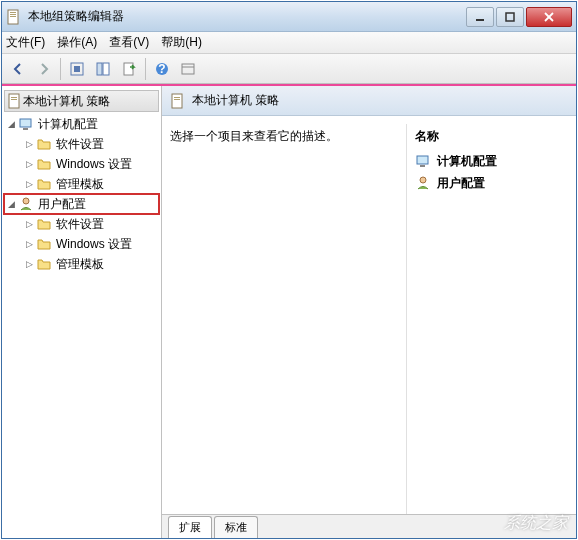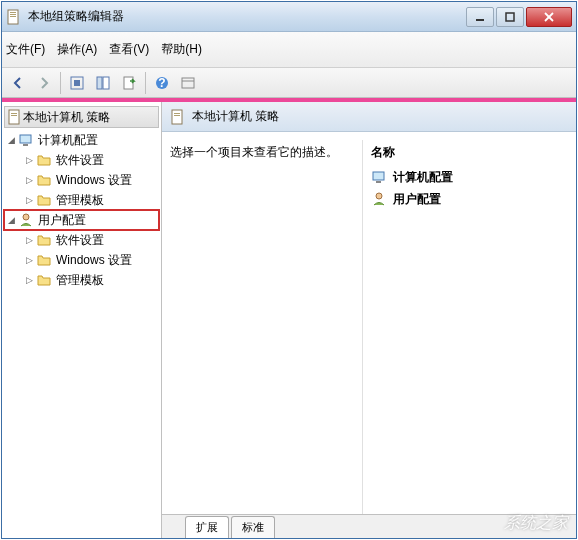--- a/index.html
+++ b/index.html
@@ -8,49 +8,49 @@
 .window { border: 1px solid #3c6ea5; width: 576px; height: 538px; margin: 1px; display: flex; flex-direction: column; background: #ef4444; }
 
 .titlebar { height: 30px; background: linear-gradient(to bottom, #e8eff8 0%, #cfdff0 50%, #bcd2e8 100%); display: flex; align-items: center; padding: 0 4px; border-bottom: 1px solid #a0b8d0; }
 .titlebar .icon { width: 16px; height: 16px; margin-right: 6px; }
 .titlebar .title { flex: 1; color: #000; }
 .titlebar .wbtn { width: 28px; height: 20px; margin-left: 2px; display: flex; align-items: center; justify-content: center; border-radius: 2px; }
 .titlebar .min { background: linear-gradient(to bottom, #e8f0f8, #c8d8e8); border: 1px solid #9ab; }
 .titlebar .max { background: linear-gradient(to bottom, #e8f0f8, #c8d8e8); border: 1px solid #9ab; }
 .titlebar .close { width: 46px; background: linear-gradient(to bottom, #e89090, #c83030); border: 1px solid #a02020; color: #fff; }
 
-.menubar { height: 36px; background: linear-gradient(to bottom, #fafafa, #ececec); display: flex; align-items: center; padding: 0 4px; gap: 12px; border-bottom: 1px solid #d0d0d0; }
+.menubar { height: 22px; background: linear-gradient(to bottom, #fafafa, #ececec); display: flex; align-items: center; padding: 0 4px; gap: 12px; border-bottom: 1px solid #d0d0d0; }
 .menubar span { color: #000; cursor: default; }
 
 .toolbar { height: 30px; background: linear-gradient(to bottom, #f8f8f8, #e8e8e8); display: flex; align-items: center; padding: 0 4px; gap: 2px; border-bottom: 1px solid #c0c0c0; }
 .tbtn { width: 24px; height: 24px; display: flex; align-items: center; justify-content: center; border: 1px solid transparent; }
 .tsep { width: 1px; height: 22px; background: #c0c0c0; margin: 0 2px; }
 
-.content { flex: 1; display: flex; background: #fff; border-top: 4px solid #ec4899; }
+.content { flex: 1; display: flex; background: #fff; border-top: 2px solid #ec4899; }
 
 .tree { width: 160px; border-right: 1px solid #c0c0c0; background: #fff; padding: 4px 2px; overflow: auto; }
 .tree-root { display: flex; align-items: center; height: 22px; padding: 2px; background: linear-gradient(to bottom, #f0f0f0, #e0e0e0); border: 1px solid #c0c0c0; margin-bottom: 2px; }
 .tree-item { display: flex; align-items: center; height: 20px; padding-left: 4px; cursor: default; white-space: nowrap; }
 .tree-item .expander { width: 10px; font-size: 9px; color: #666; }
 .tree-item.l1 { padding-left: 4px; }
 .tree-item.l2 { padding-left: 22px; }
 .tree-item .ticon { width: 16px; height: 16px; margin-right: 4px; }
 .tree-item.highlighted { outline: 2px solid #d03030; outline-offset: -1px; }
 
 .detail { flex: 1; display: flex; flex-direction: column; }
 .detail-header { height: 30px; background: linear-gradient(to bottom, #ebf0f7, #d5e2f0); display: flex; align-items: center; padding: 0 8px; border-bottom: 1px solid #b8c8d8; }
 .detail-header .dicon { width: 16px; height: 16px; margin-right: 6px; }
-.detail-body { flex: 1; display: flex; padding: 8px 0 0 0; }
+.detail-body { flex: 1; display: flex; padding: 8px 0 0 0; gap: 44px; }
 .detail-left { width: 200px; padding: 4px 8px; color: #000; }
 .detail-right { flex: 1; border-left: 1px solid #e0e0e0; padding: 0 8px; font-weight: bold; }
 .detail-right .col-header { padding: 4px 0 6px 0; color: #000; }
 .detail-right .item { display: flex; align-items: center; height: 20px; margin-bottom: 2px; }
 .detail-right .item .ricon { width: 16px; height: 16px; margin-right: 6px; }
 
-.tabstrip { height: 24px; display: flex; align-items: flex-end; padding-left: 23px; border-top: 1px solid #c0c0c0; background: #f0f0f0; }
+.tabstrip { height: 24px; display: flex; align-items: flex-end; padding-left: 6px; border-top: 1px solid #c0c0c0; background: #f0f0f0; }
 .tab { padding: 3px 10px; border: 1px solid #aaa; border-bottom: none; background: #f8f8f8; margin-right: 2px; border-radius: 3px 3px 0 0; font-size: 11px; }
 .tab.active { background: #fff; }
 
 .watermark { position: absolute; right: 10px; bottom: 6px; color: #fff; opacity: 0.8; font-size: 16px; font-style: italic; text-shadow: 0 0 3px #888; pointer-events: none; }
 
 
 svg { display: block; }
 </style>
 </head>
 <body>

